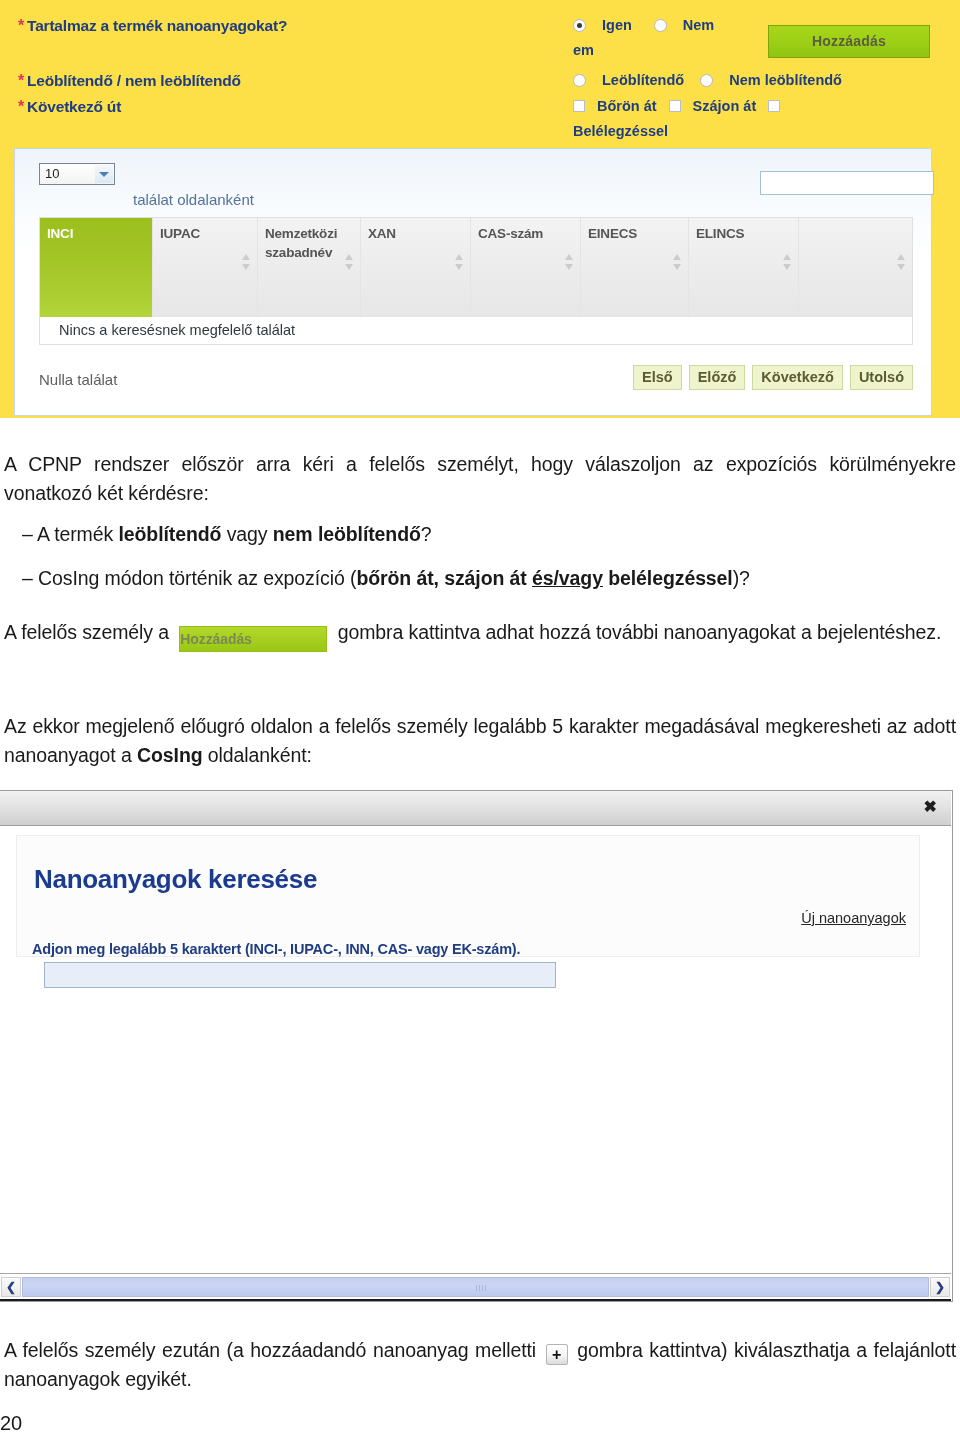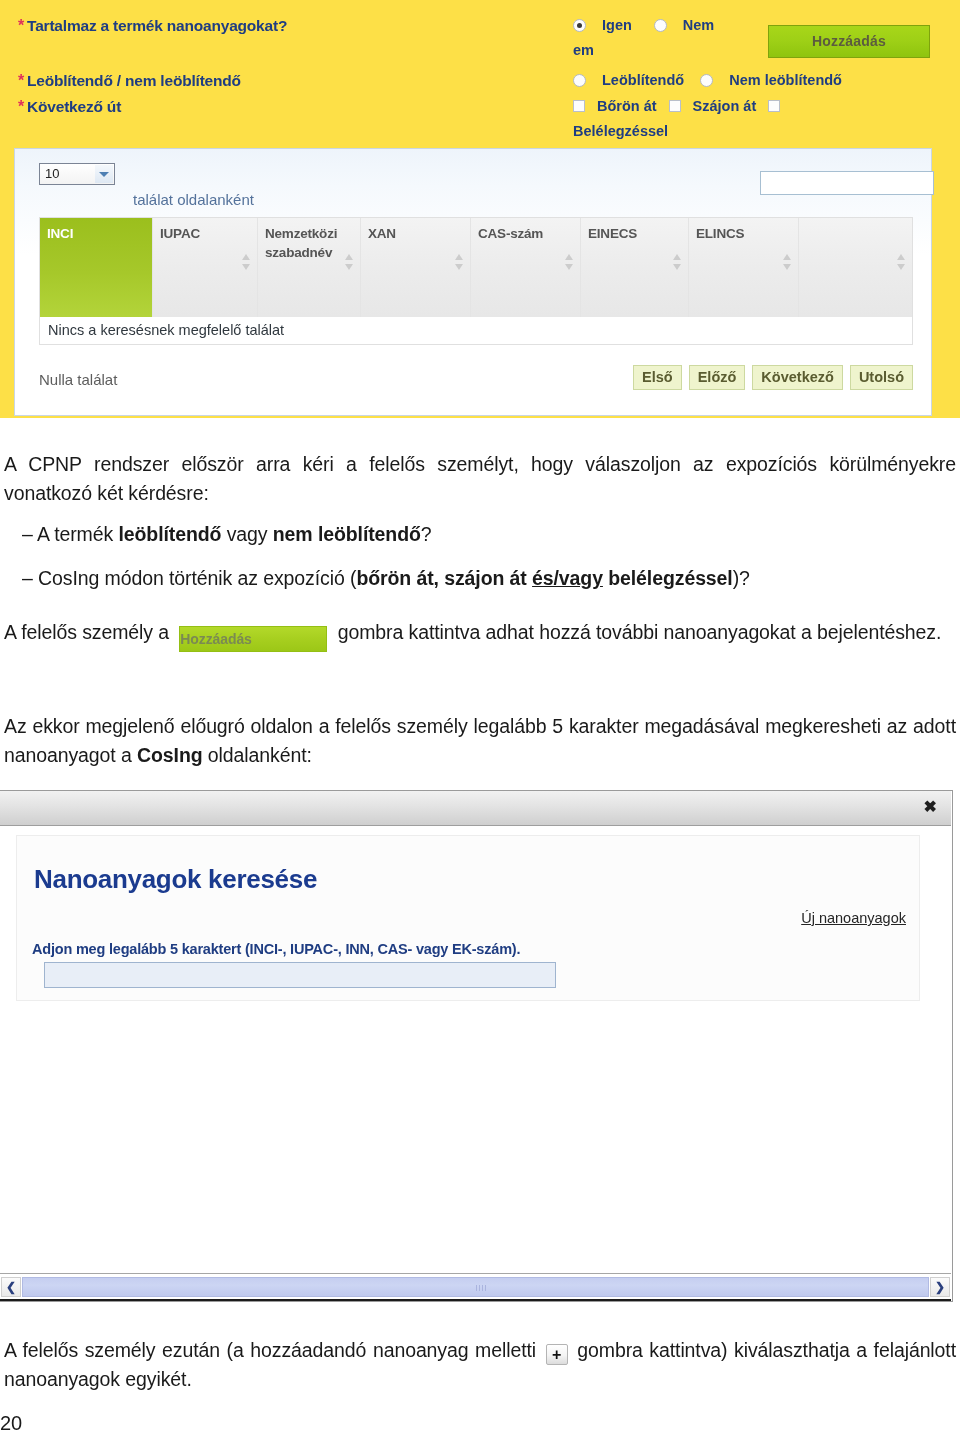--- a/index.html
+++ b/index.html
@@ -208,21 +208,21 @@
   .grid-empty {
     position: absolute;
     left: 24px; top: 168px;
     width: 874px; height: 28px;
     background: #ffffff;
     border: 1px solid #e0e0e0;
     border-top: none;
     color: #30383f;
     font-size: 14.5px;
     line-height: 27px;
-    padding-left: 8px;
+    padding-left: 19px;
   }
   .grid-foot-left {
     position: absolute;
     left: 24px; top: 222px;
     color: #5d5d5d;
     font-size: 15px;
   }
   .pager {
     position: absolute;
     right: 18px; top: 216px;
@@ -315,21 +315,21 @@
     right: 14px; top: 8px;
     font-size: 16px;
     font-weight: bold;
     color: #1f1f1f;
     line-height: 16px;
     font-family: "Liberation Sans", sans-serif;
   }
   .dlg-inner {
     position: absolute;
     left: 16px; top: 44px;
-    width: 904px; height: 166px;
+    width: 904px; height: 122px;
     background: #fcfcfc;
     border: 1px solid #ededed;
   }
   .dlg-title {
     position: absolute;
     left: 17px; top: 28px;
     font-size: 26px;
     font-weight: bold;
     color: #1b3b8f;
     letter-spacing: -0.3px;

